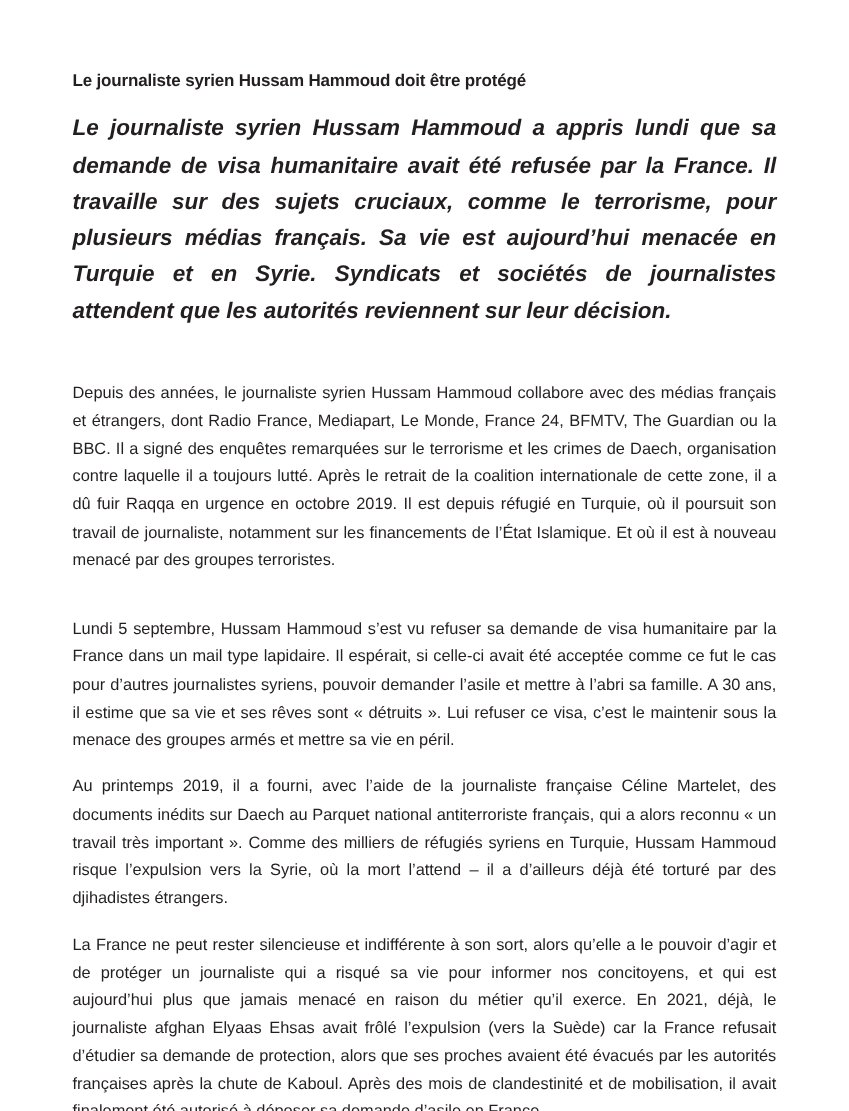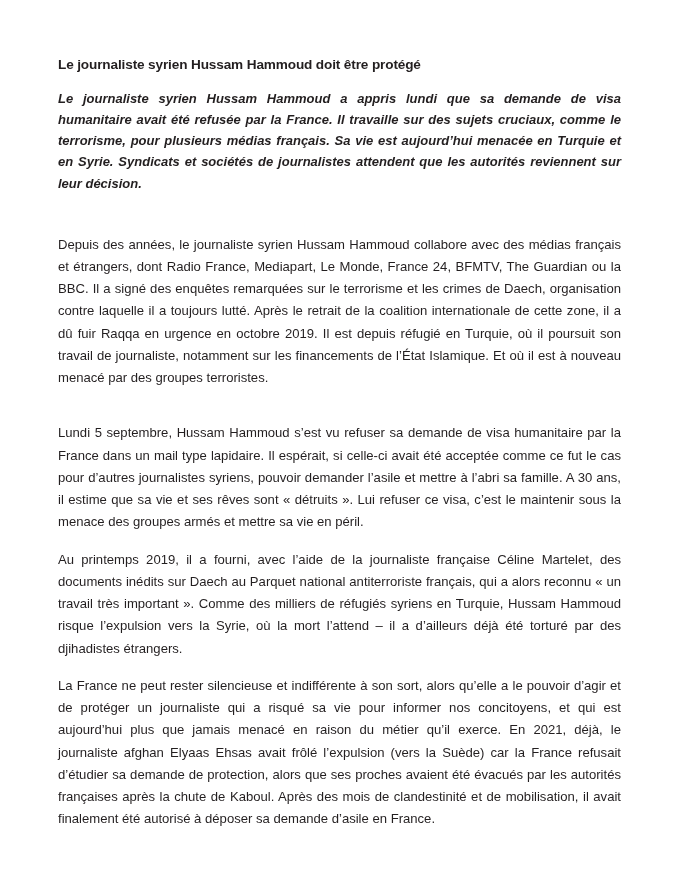--- a/index.html
+++ b/index.html
@@ -34,21 +34,21 @@
     font-size: 13.6px;
     font-weight: bold;
     line-height: 1.35;
     letter-spacing: -0.01em;
     margin: 0 0 14px 0;
     text-align: left;
     color: #231f20;
   }
 
   .doc-lead {
-    font-size: 13px;
+    font-size: 18px;
     font-weight: bold;
     font-style: italic;
     line-height: 1.62;
     text-align: justify;
     text-justify: inter-word;
     margin: 0 0 17px 0;
     color: #231f20;
   }
 
   .doc-para {

